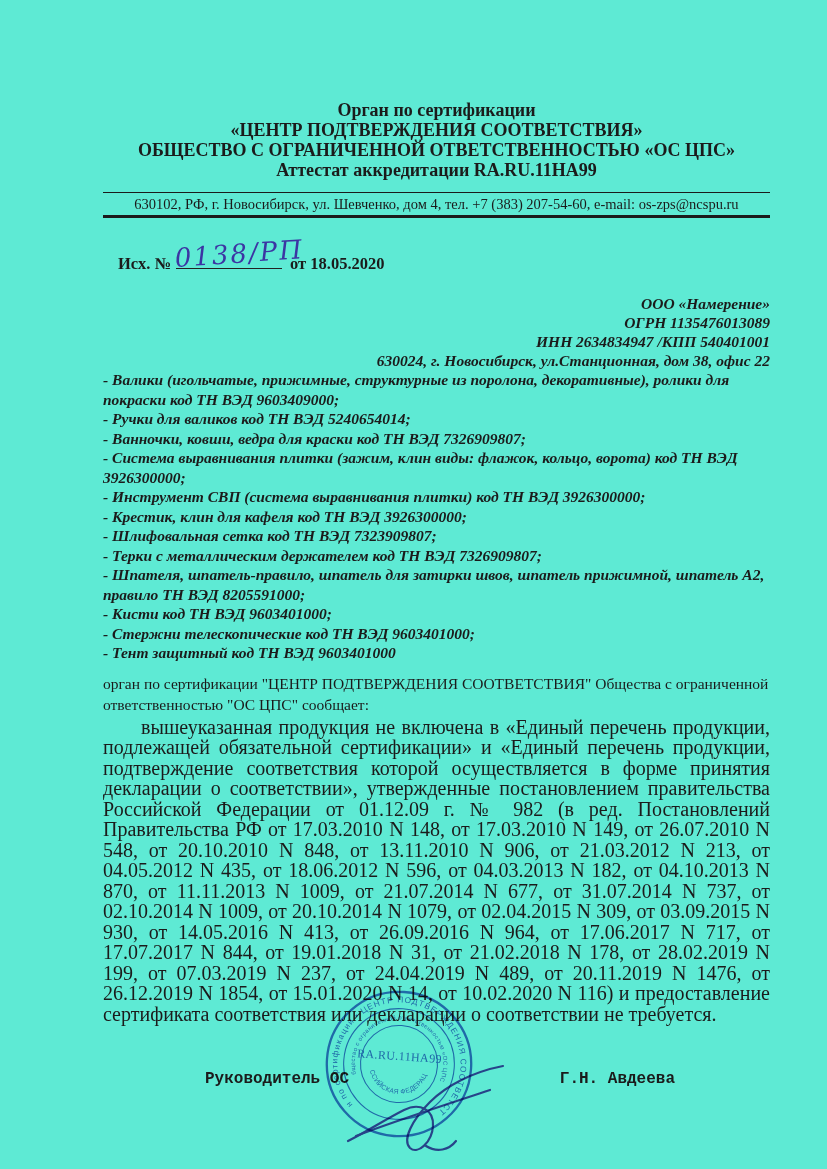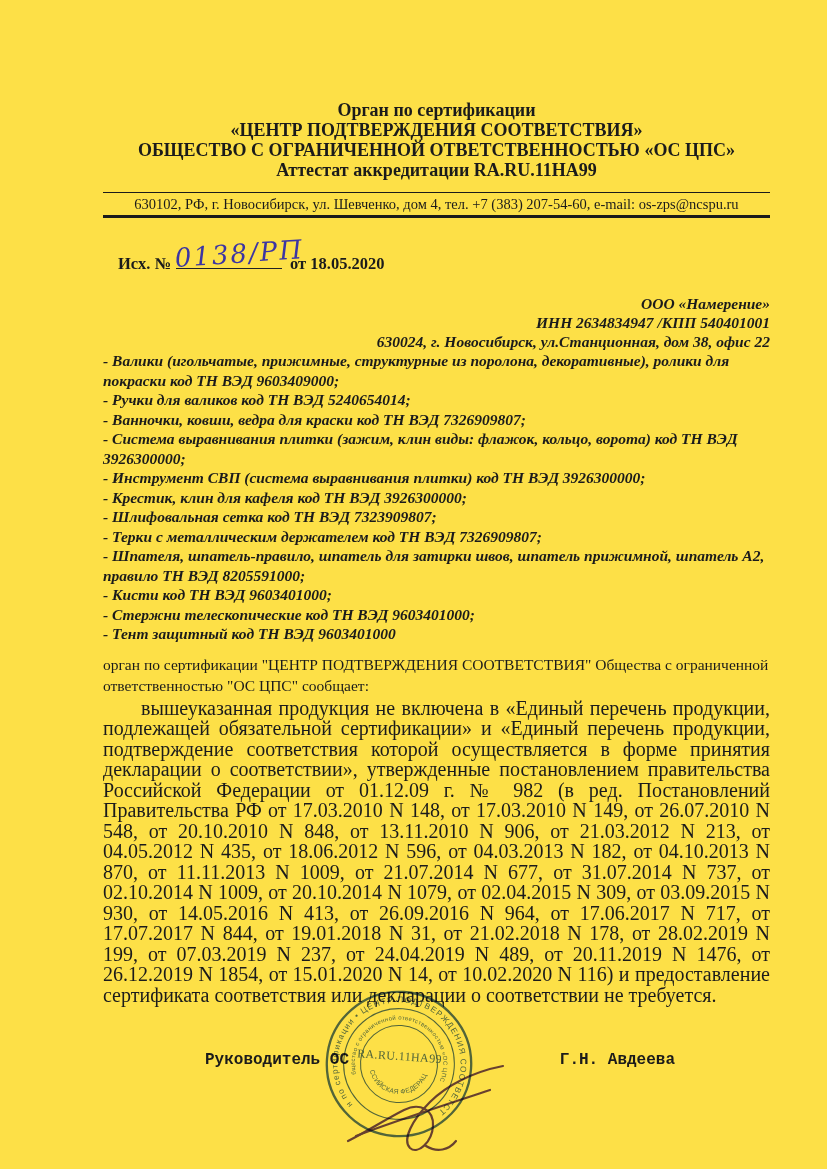--- a/index.html
+++ b/index.html
@@ -1,20 +1,20 @@
 <!DOCTYPE html>
 <html lang="ru"><head>
 <meta charset="utf-8">
 <style>
   html,body{margin:0;padding:0;background:#e8e8e8;}
   .page{
     position:relative;
     width:827px;height:1169px;
     margin:0 auto;
-    background:#fde047;
+    background:#5eead4;
     font-family:"Liberation Serif", serif;
     color:#1b1b1b;
     overflow:hidden;
   }
   .content{margin-left:103px;width:667px;}
   
   .letterhead{margin-top:100px;text-align:center;font-weight:bold;font-size:18px;line-height:20px;}
   .rule-band{
     margin-top:12px;
     border-top:1.5px solid #1b1b1b;
@@ -76,20 +76,21 @@
     <div class="rule-band">
       <span>630102, РФ, г. Новосибирск, ул. Шевченко, дом 4, тел. +7 (383) 207-54-60,  e-mail: os-zps@ncspu.ru</span>
     </div>
 
     <div class="ref-line">
       <span>Исх. №</span><span class="ref-blank"><span class="handwritten">0138/РП</span></span><span>от 18.05.2020</span>
     </div>
 
     <div class="recipient">
       <div>ООО «Намерение»</div>
+      <div>ОГРН 1135476013089</div>
       <div>ИНН 2634834947 /КПП 540401001</div>
       <div>630024, г. Новосибирск, ул.Станционная, дом 38, офис 22</div>
     </div>
 
 
     <div class="products">
       <div class="li">- Валики (игольчатые, прижимные, структурные из поролона, декоративные), ролики для покраски код ТН ВЭД 9603409000;</div>
       <div class="li">- Ручки для валиков код ТН ВЭД 5240654014;</div>
       <div class="li">- Ванночки, ковши, ведра для краски код ТН ВЭД 7326909807;</div>
       <div class="li">- Система выравнивания плитки (зажим, клин виды: флажок, кольцо, ворота) код ТН ВЭД 3926300000;</div>

